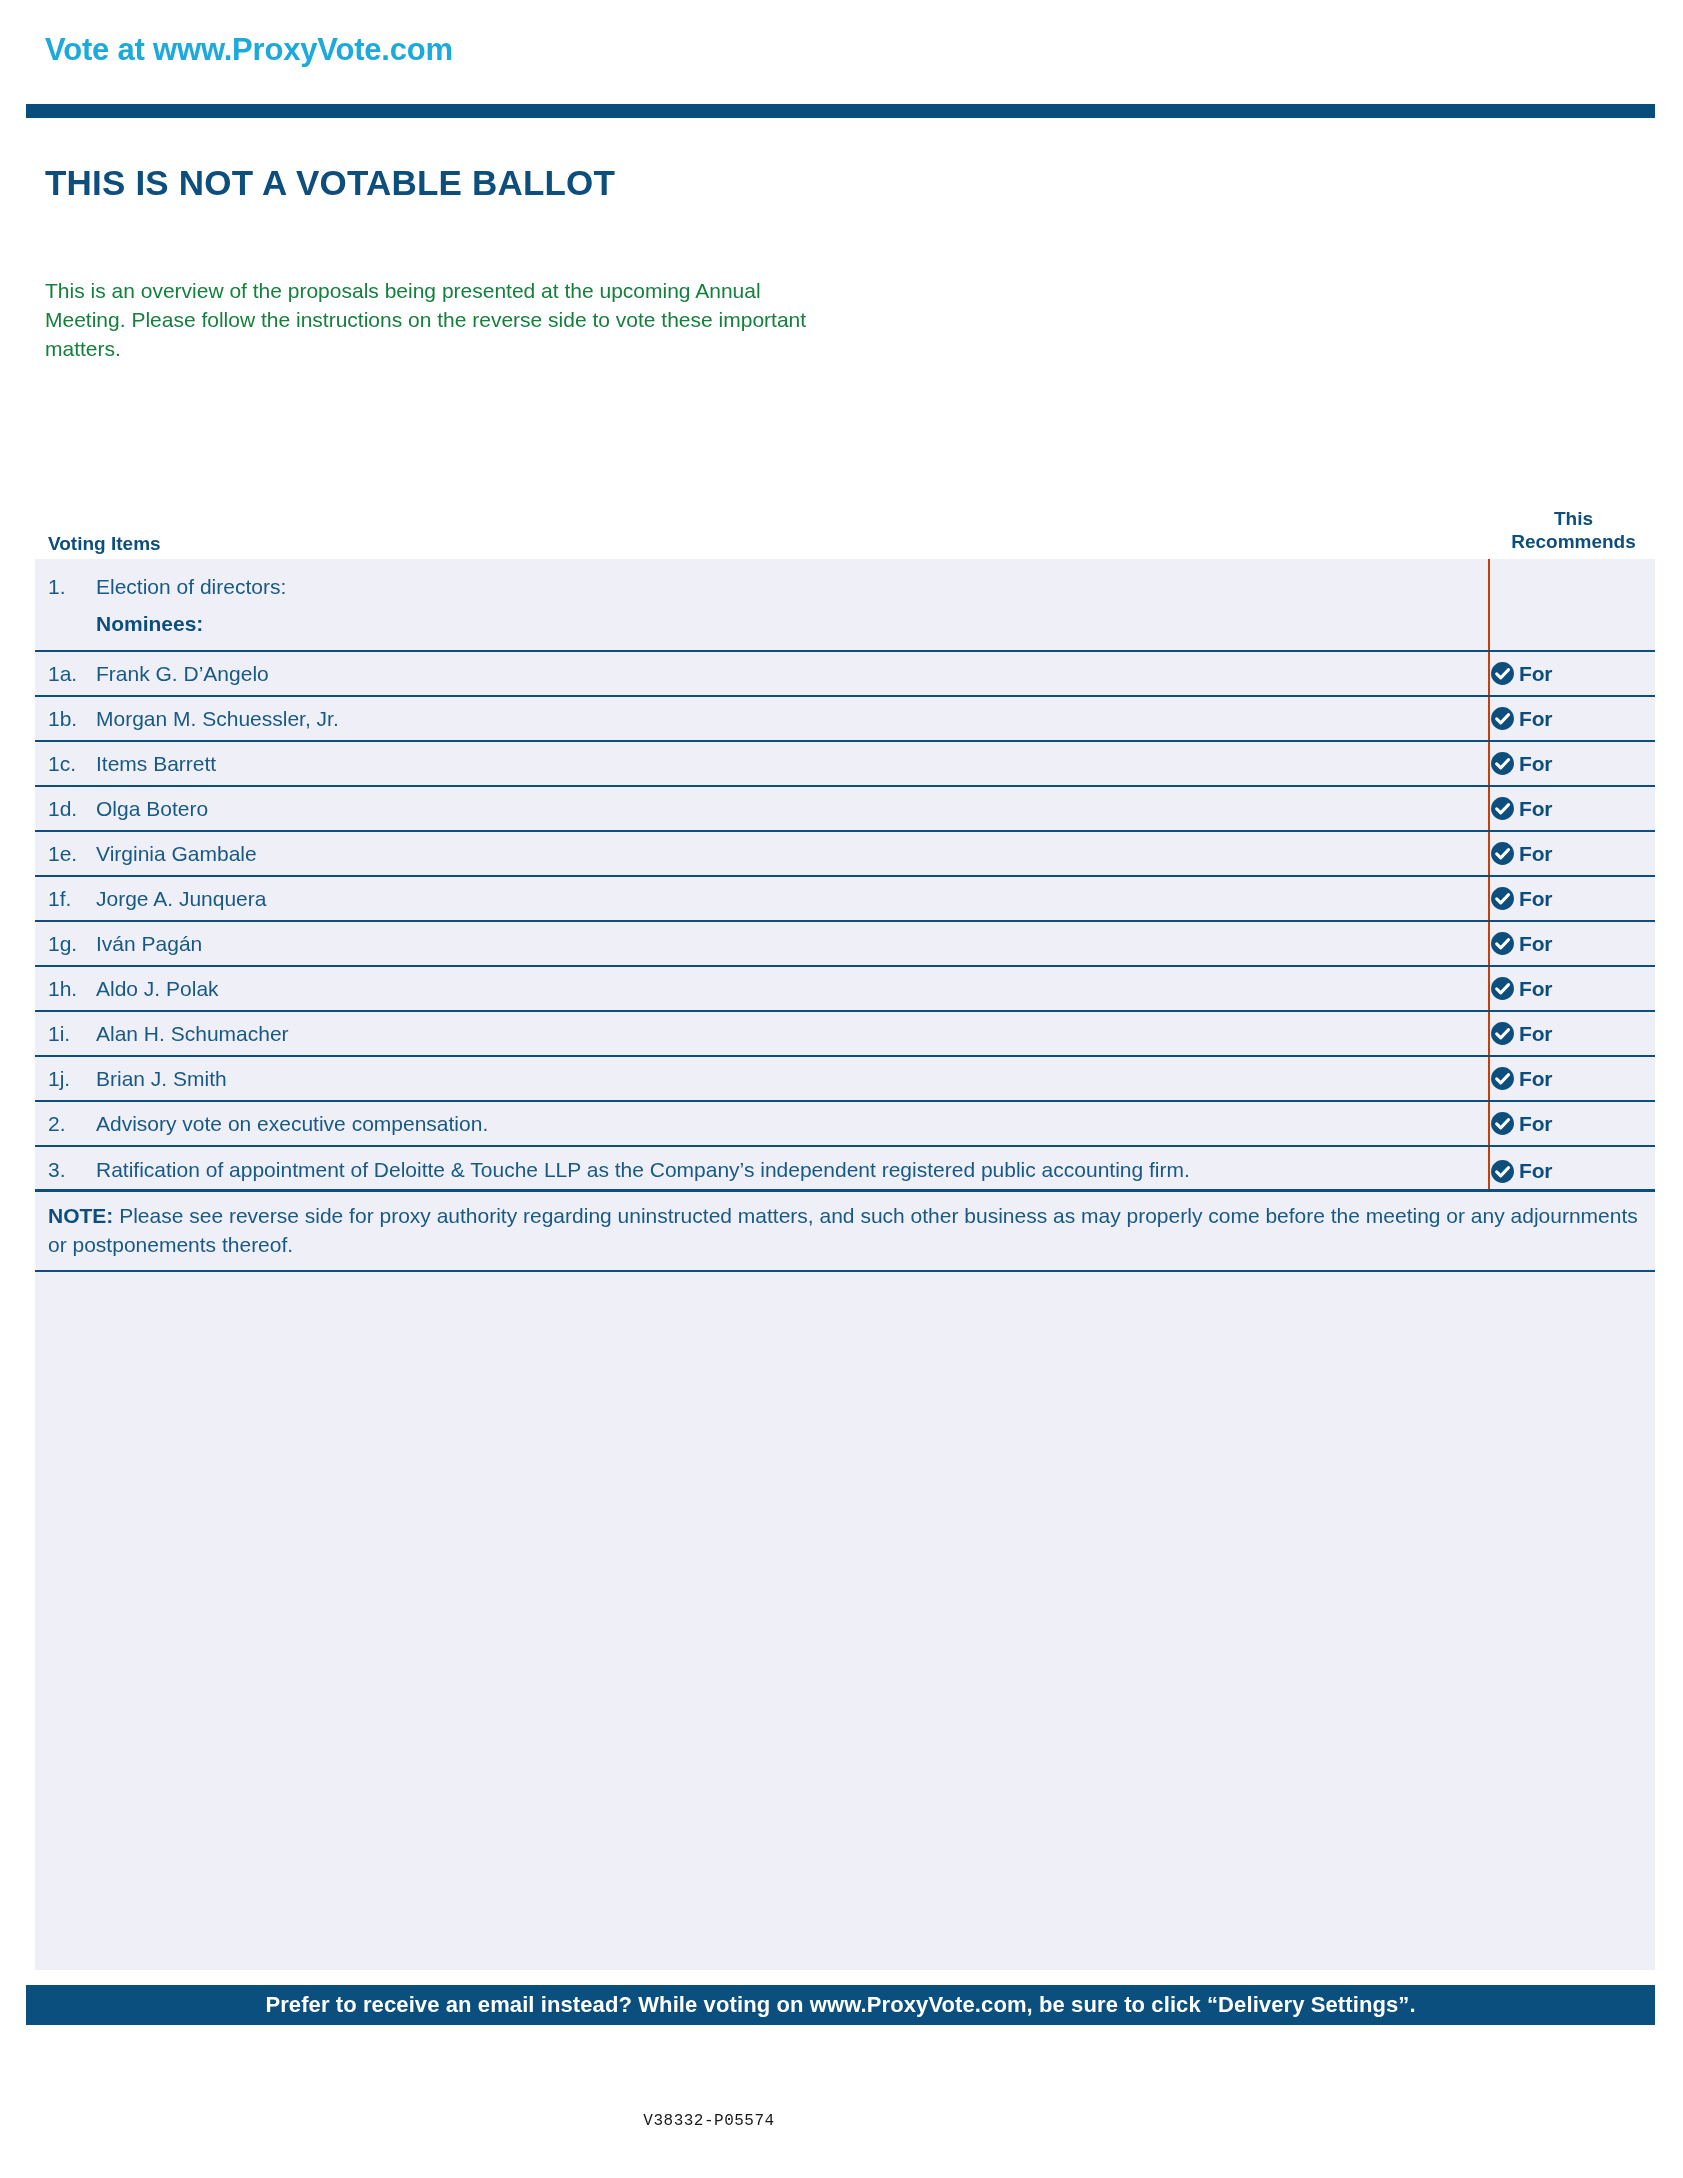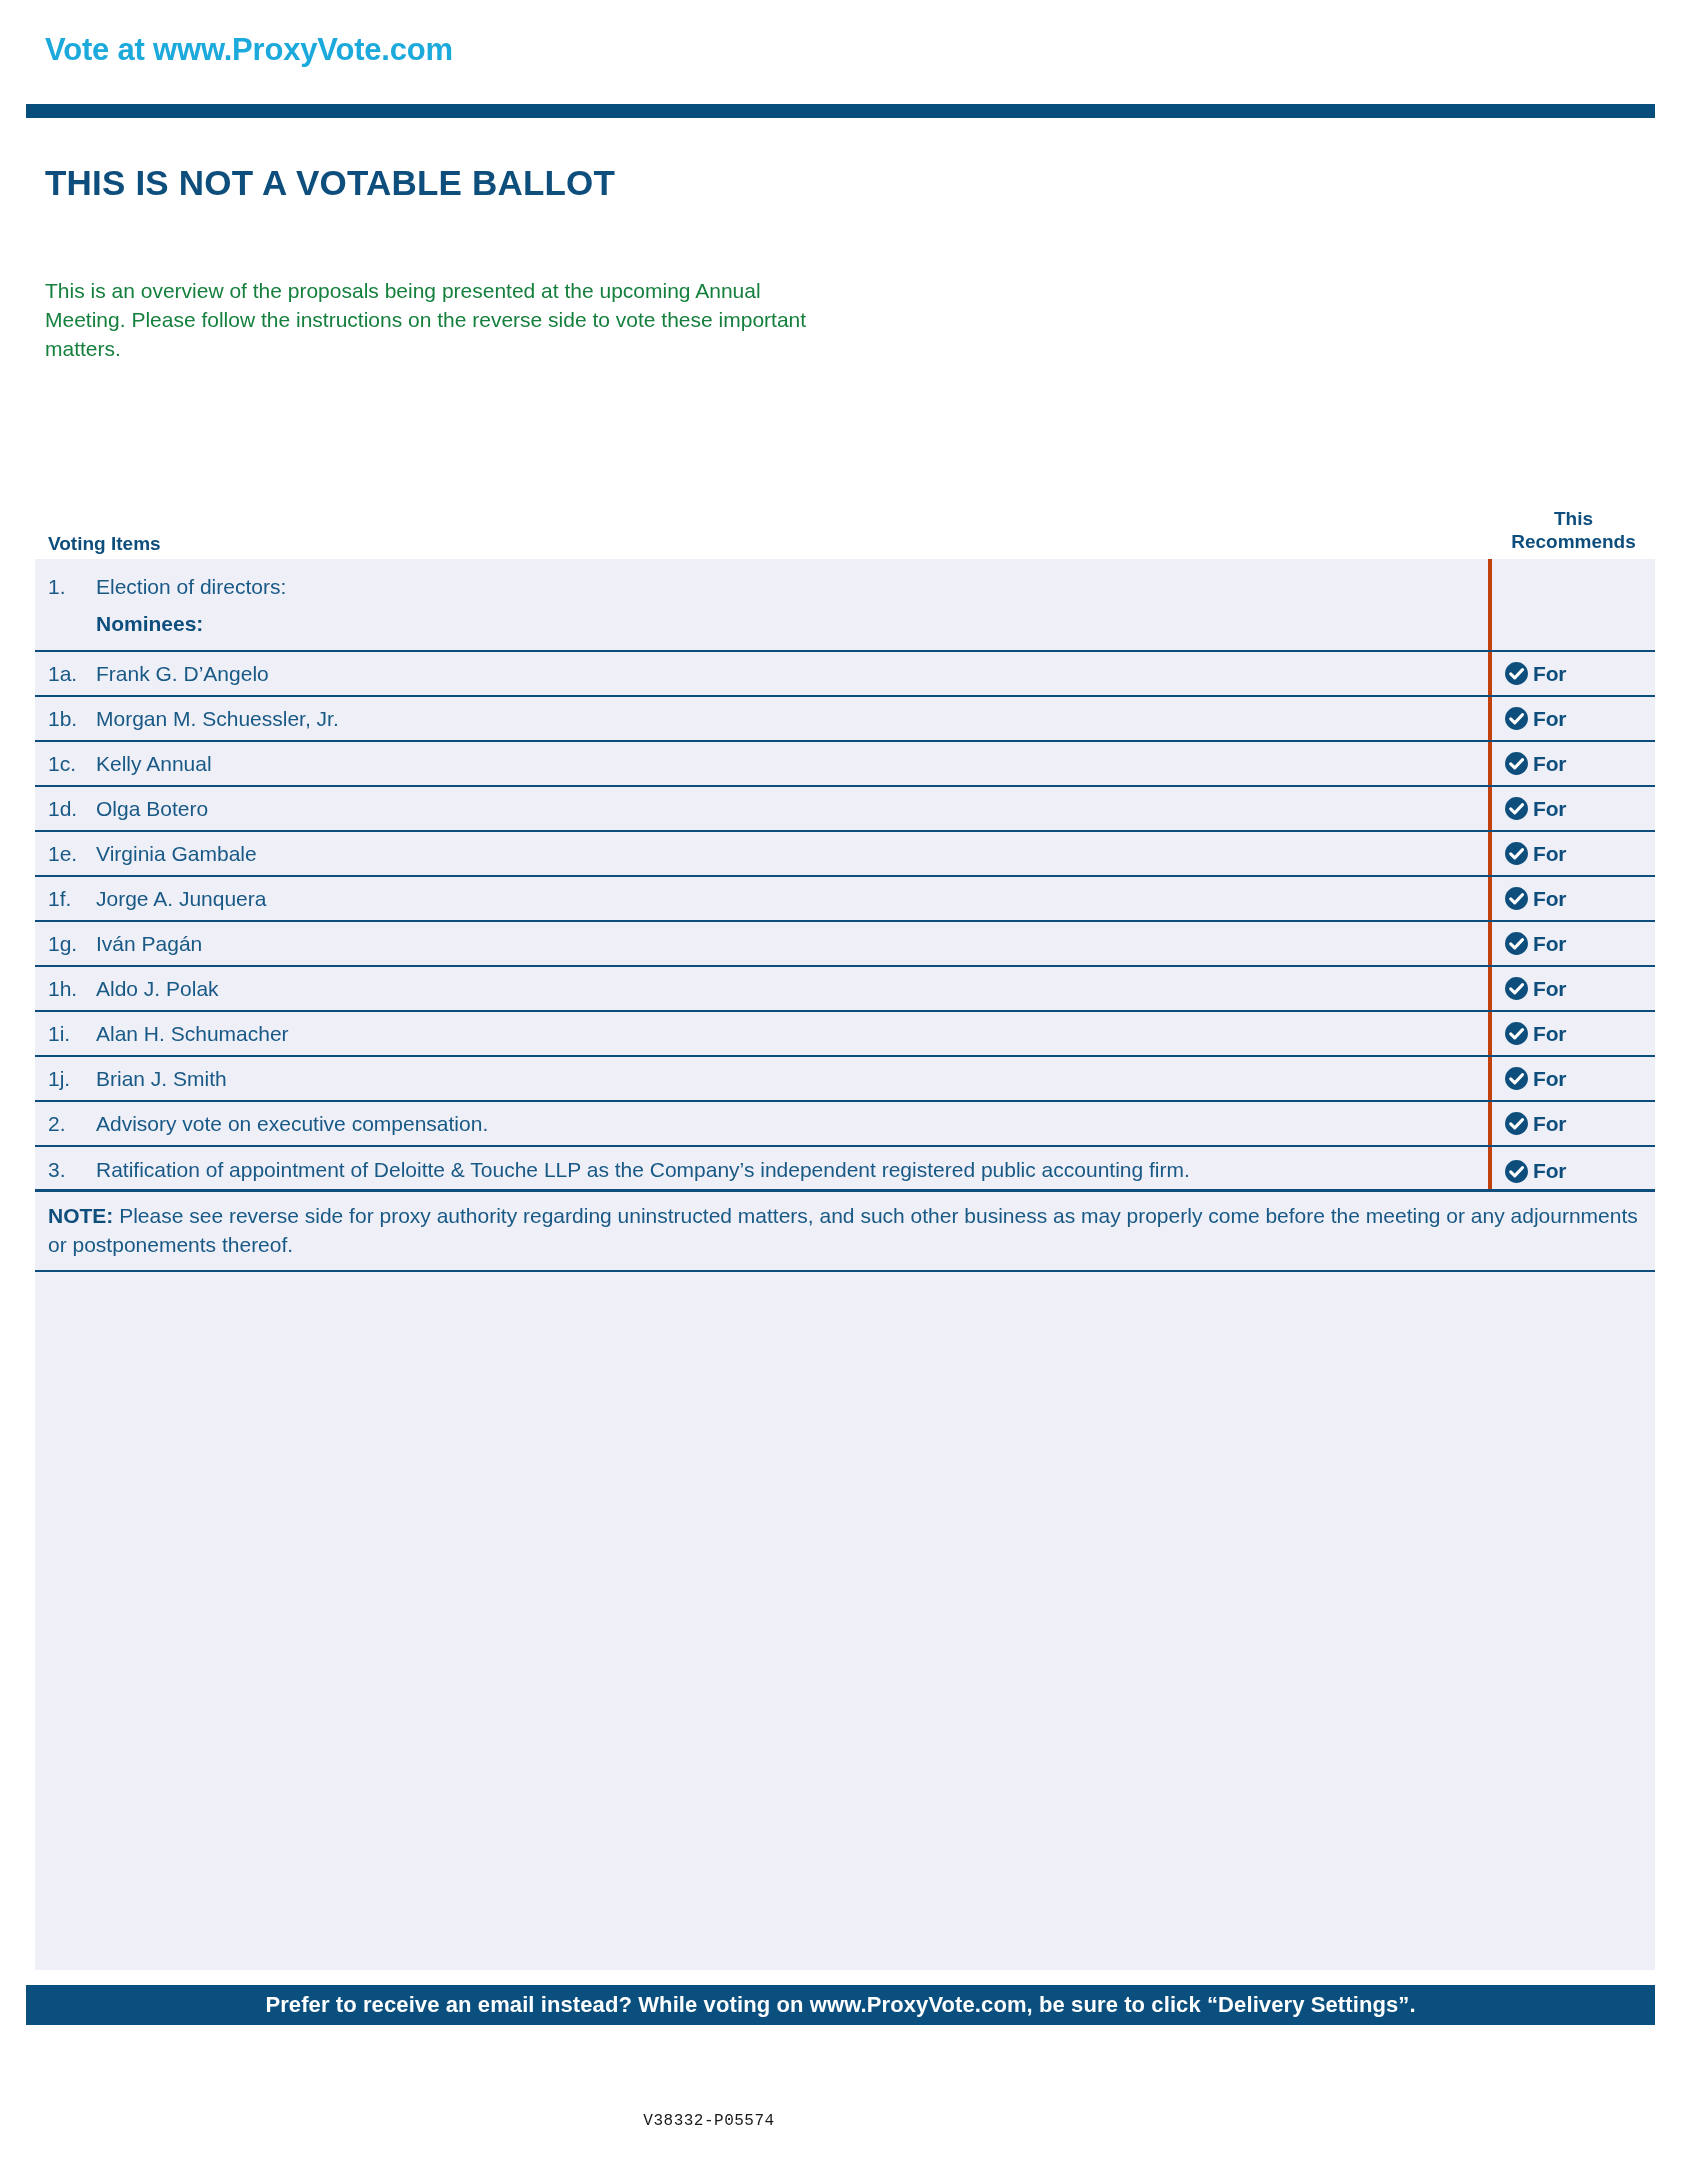--- a/index.html
+++ b/index.html
@@ -96,25 +96,24 @@
 
   .tcell-item {
     flex: 1 1 auto;
     display: flex;
     padding: 8px 14px 8px 13px;
     box-sizing: border-box;
     min-width: 0;
   }
   .tcell-board {
     flex: 0 0 167px;
-    border-left: 4px solid #c2410c;
+    border-left: 2px solid #c2410c;
     display: flex;
     align-items: center;
     justify-content: flex-start;
-    padding-left: 12px;
     box-sizing: border-box;
     margin-left: 44px;
   }
   .tcell-board.blank { }
 
   .item-num {
     flex: 0 0 48px;
     font-size: 21px;
     line-height: 29px;
     color: #185985;
@@ -277,21 +276,21 @@
           <path d="M6.4 12.3 L10.3 16.2 L17.8 8.3" stroke="#ffffff" stroke-width="2.9" fill="none" stroke-linecap="round" stroke-linejoin="round"></path>
         </svg>
         <span class="rec-label">For</span>
       </span>
     </div>
   </div>
 
   <div class="trow row-nominee">
     <div class="tcell-item">
       <span class="item-num">1c.</span>
-      <span class="item-text">Kelly Annual</span>
+      <span class="item-text">Items Barrett</span>
     </div>
     <div class="tcell-board">
       <span class="rec">
         <svg class="check-icon" viewBox="0 0 24 24">
           <circle cx="12" cy="12" r="11" fill="#0E4E7C"></circle>
           <path d="M6.4 12.3 L10.3 16.2 L17.8 8.3" stroke="#ffffff" stroke-width="2.9" fill="none" stroke-linecap="round" stroke-linejoin="round"></path>
         </svg>
         <span class="rec-label">For</span>
       </span>
     </div>

